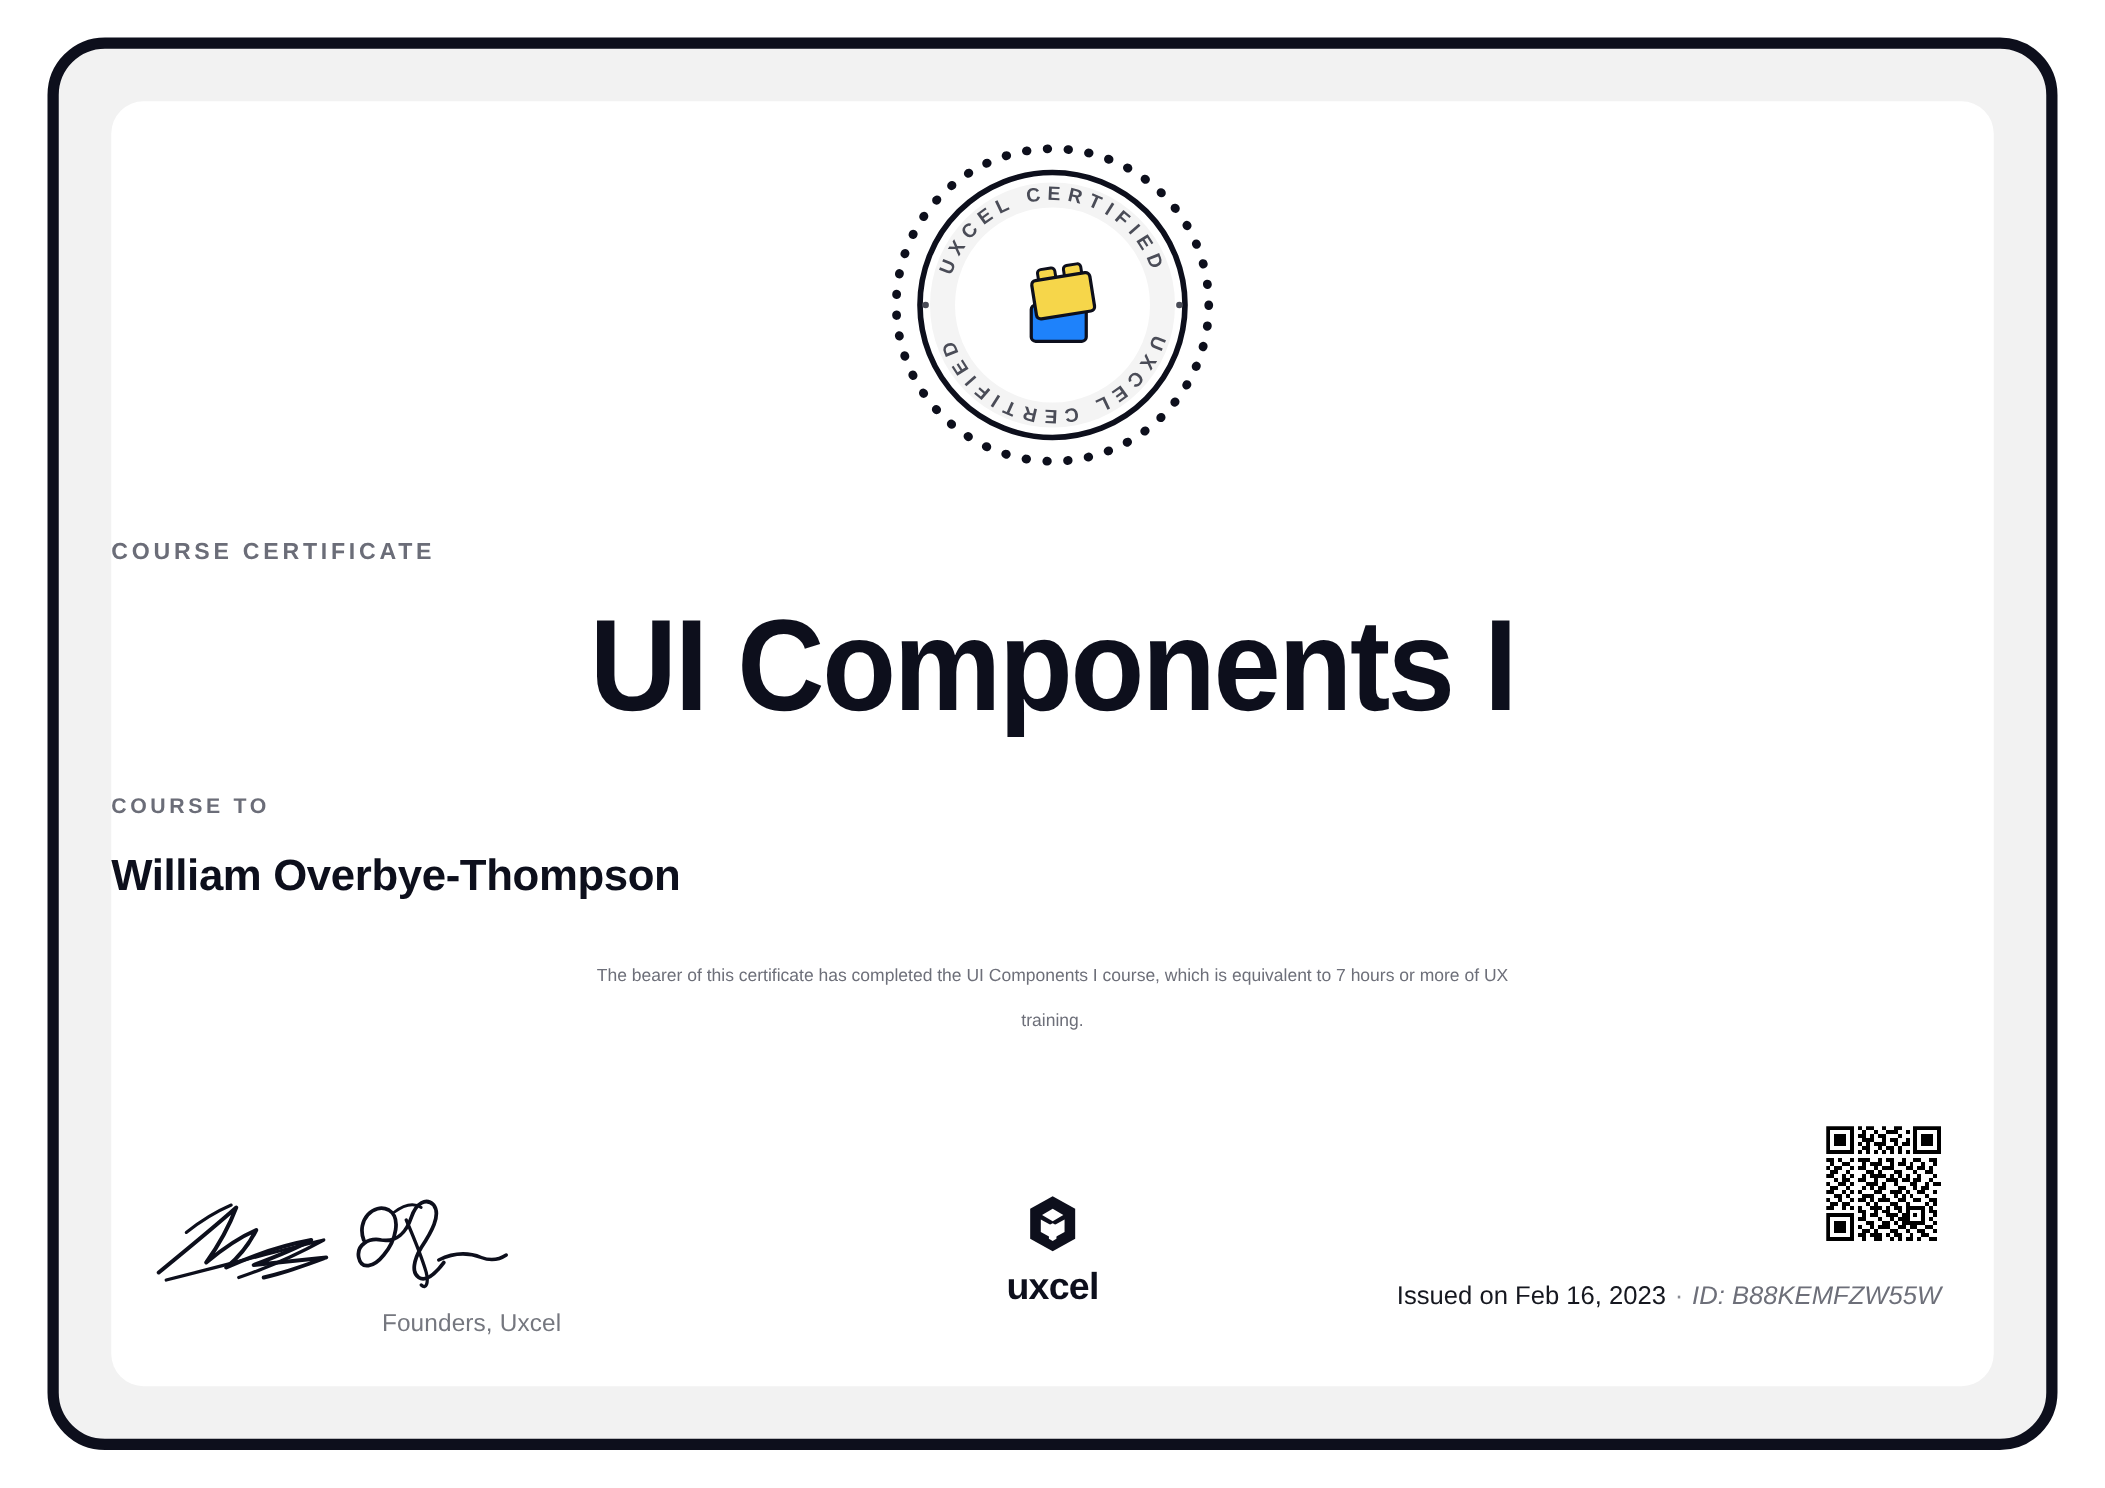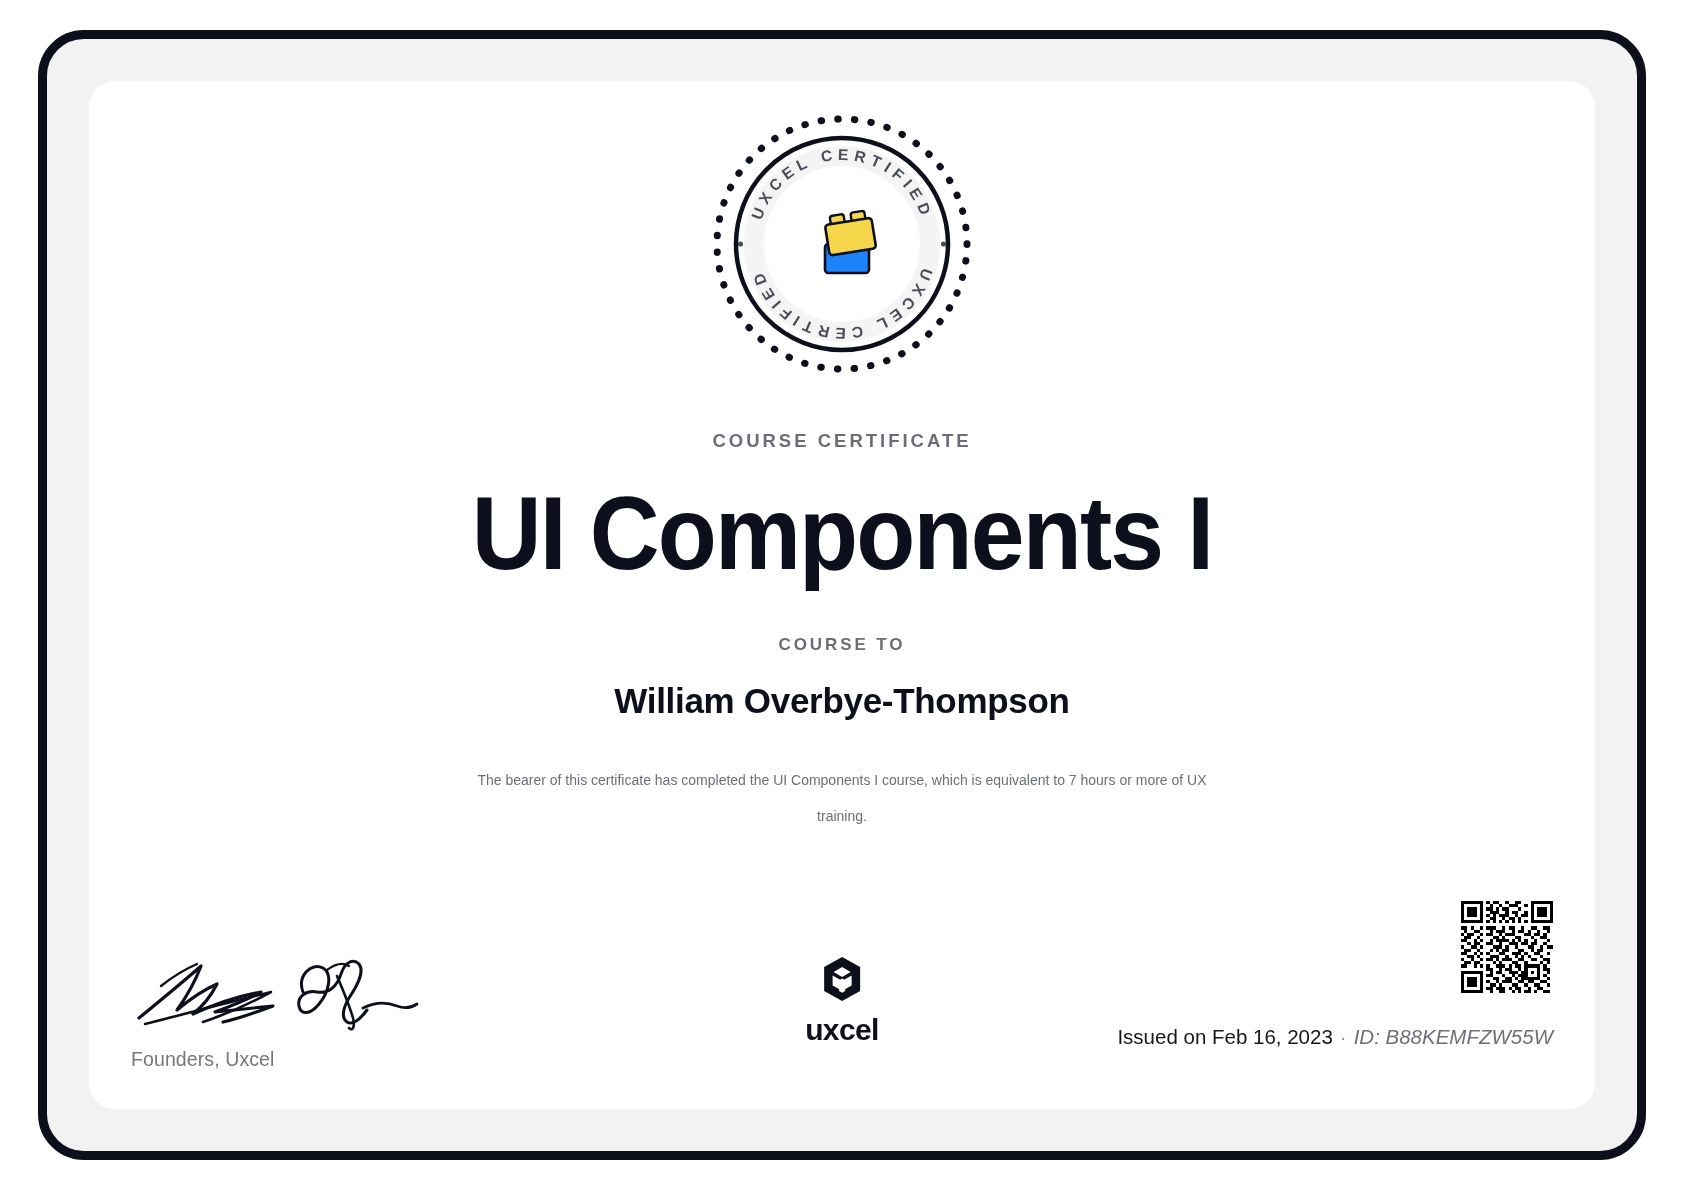--- a/index.html
+++ b/index.html
@@ -41,21 +41,20 @@
     transform: translateX(-50%);
     width: 262px;
     height: 262px;
   }
   #seal-wrap svg { display: block; width: 262px; height: 262px; }
 
   
   .kicker {
     position: absolute;
     left: 0; right: 0;
-    text-align: center;
     font-size: 18.5px;
     font-weight: 700;
     letter-spacing: 3.0px;
     color: #6b6d78;
   }
   #course-certificate-label { top: 349px; }
   #issued-to-label { top: 554px; font-size: 17px; letter-spacing: 2.9px; }
 
   #certificate-title {
     position: absolute;
@@ -68,21 +67,21 @@
     letter-spacing: -2.0px;
     color: #0d0f1c;
     font-family: "Liberation Sans Narrow", "Liberation Sans", sans-serif;
     transform: scaleX(0.93);
   }
 
   #recipient-name {
     position: absolute;
     left: 0; right: 0;
     top: 600px;
-    text-align: center;
+    text-align: left;
     font-size: 35px;
     font-weight: 700;
     letter-spacing: -0.3px;
     color: #0d0f1c;
   }
 
   #certificate-description {
     position: absolute;
     left: 50%;
     transform: translateX(-50%);
@@ -90,23 +89,24 @@
     width: 760px;
     text-align: center;
     font-size: 14px;
     line-height: 36px;
     color: #6d6f79;
   }
 
   
   #signature-block {
     position: absolute;
-    left: 42px;
+    left: 30px;
     bottom: 38px;
     width: 330px;
+    text-align: right;
   }
   #signature-image { display: block; width: 288px; height: 84px; }
   #founders-label {
     margin-top: 8px;
     font-size: 19.5px;
     color: #75777f;
     letter-spacing: 0.1px;
   }
 
   #brand-logo {

